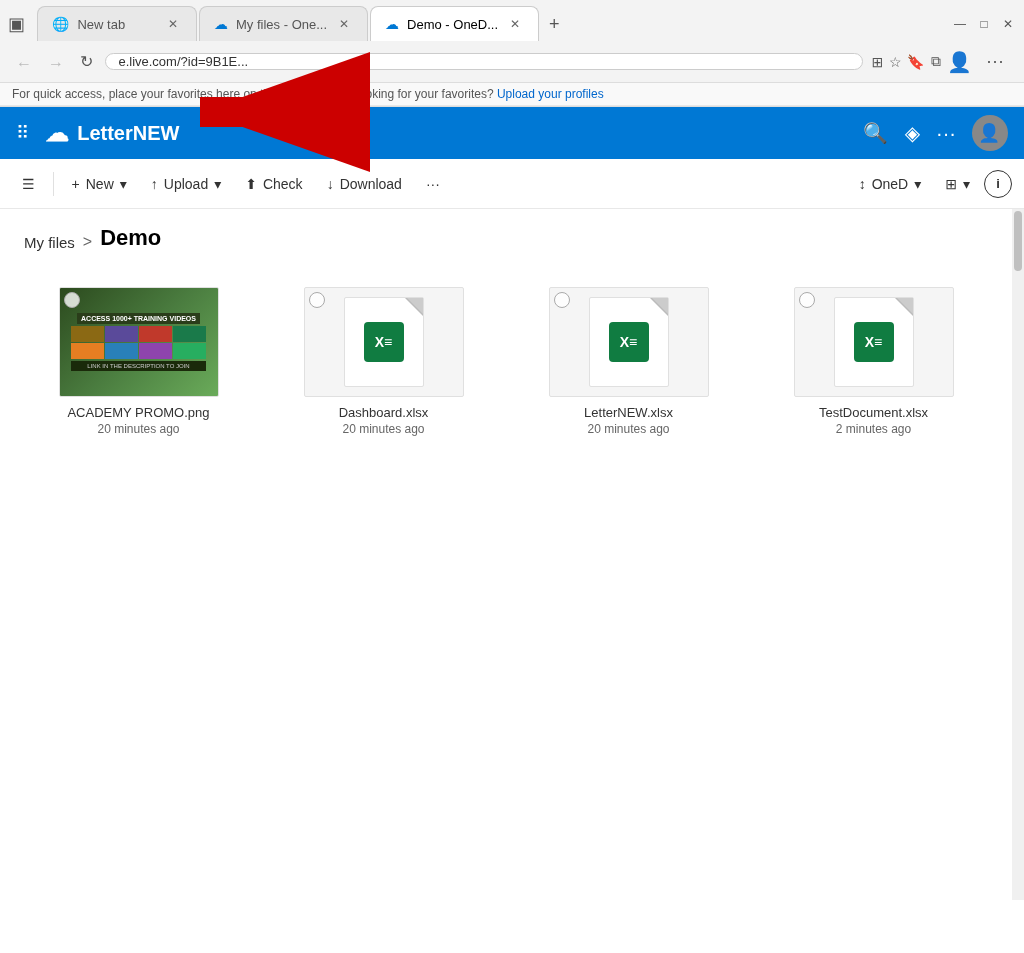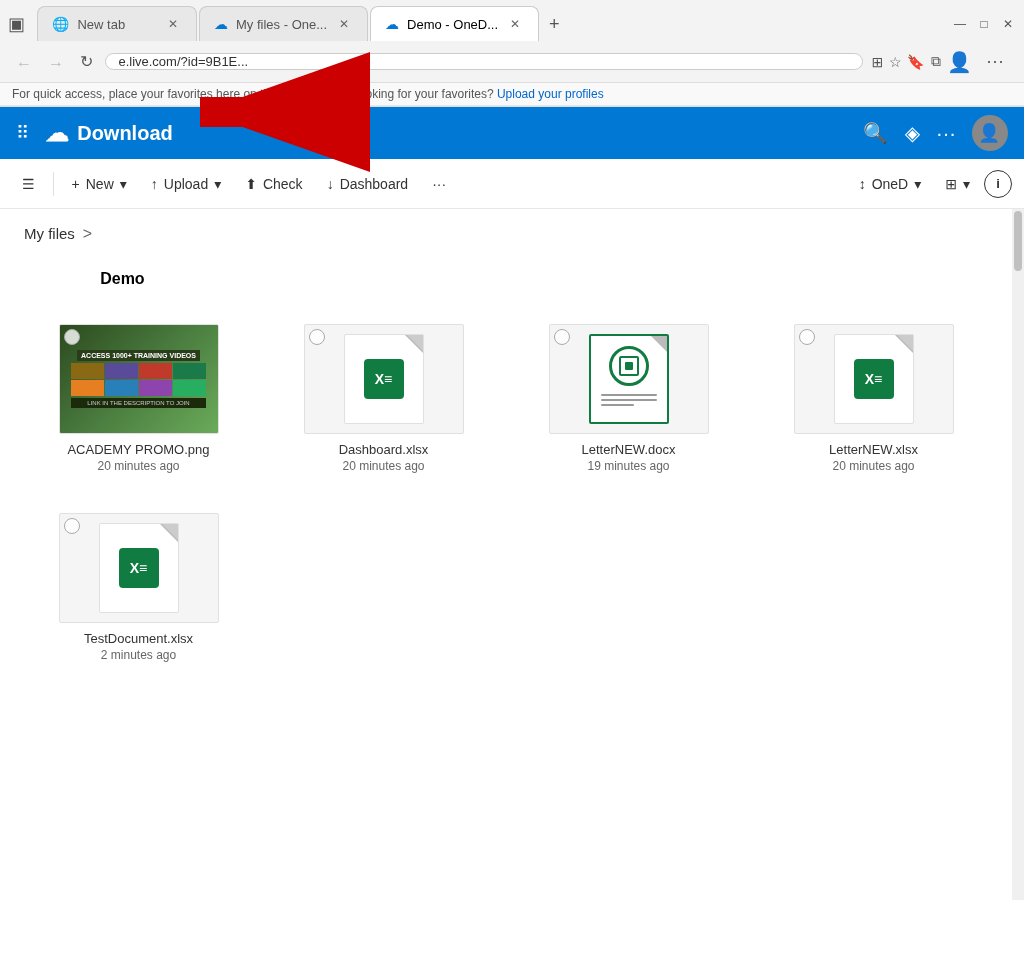--- a/index.html
+++ b/index.html
@@ -46,24 +46,24 @@
     .od-toolbar-right { margin-left: auto; display: flex; align-items: center; gap: 4px; }
     .od-info-btn { width: 28px; height: 28px; border-radius: 50%; border: 1.5px solid #333; background: none; cursor: pointer; display: flex; align-items: center; justify-content: center; font-size: 13px; font-weight: bold; color: #333; }
 
     
     .od-content { display: flex; flex: 1; overflow: hidden; }
     .od-main { flex: 1; padding: 16px 24px; overflow-y: auto; position: relative; }
     .od-scrollbar { width: 12px; background: #f0f0f0; flex-shrink: 0; position: relative; }
     .od-scroll-thumb { width: 8px; height: 60px; background: #c0c0c0; border-radius: 4px; margin: 2px auto; position: absolute; top: 0; left: 2px; }
 
     
-    .breadcrumb { display: flex; align-items: flex-start; gap: 8px; margin-bottom: 24px; font-size: 15px; }
+    .breadcrumb { display: flex; align-items: flex-end; gap: 8px; margin-bottom: 24px; font-size: 15px; }
     .breadcrumb-link { color: #333; text-decoration: none; cursor: pointer; }
     .breadcrumb-sep { color: #666; font-size: 16px; }
-    .breadcrumb-current { font-weight: 700; color: #000; font-size: 16px; margin-top: 45px; }
+    .breadcrumb-current { font-weight: 700; color: #000; font-size: 22px; }
 
     
     .file-grid { display: grid; grid-template-columns: repeat(4, 1fr); gap: 16px; }
     .file-item { display: flex; flex-direction: column; align-items: center; cursor: pointer; padding: 12px 8px; border-radius: 4px; }
     .file-thumb { width: 160px; height: 110px; background: #f5f5f5; border: 1px solid #e0e0e0; border-radius: 2px; display: flex; align-items: center; justify-content: center; overflow: hidden; margin-bottom: 8px; position: relative; }
     .file-name { font-size: 13px; color: #333; text-align: center; margin-bottom: 2px; word-break: break-word; max-width: 160px; }
     .file-time { font-size: 12px; color: #666; text-align: center; }
 
     
     .xlsx-icon { width: 80px; height: 90px; background: #fff; border: 1px solid #e0e0e0; border-radius: 2px; position: relative; display: flex; align-items: center; justify-content: center; }
@@ -146,21 +146,21 @@
     <a>Upload your profiles</a>
   </div>
 </div>
 
 <div class="onedrive-app">
 
   <div class="onedrive-header">
     <span class="od-grid-icon">⠿</span>
     <div class="od-logo">
       <span style="font-size:24px;">☁</span>
-      <span>Download</span>
+      <span>LetterNEW</span>
     </div>
     <div class="od-header-actions">
       <span class="od-search-icon">🔍</span>
       <span class="od-diamond-icon">◈</span>
       <span class="od-more-btn">···</span>
       <div class="od-avatar">
         <span style="font-size:18px;color:#ccc;">👤</span>
       </div>
     </div>
   </div>
@@ -179,21 +179,21 @@
       <span>↑</span>
       <span>Upload</span>
       <span>▾</span>
     </button>
     <button class="od-toolbar-btn">
       <span>⬆</span>
       <span>Check</span>
     </button>
     <button class="od-toolbar-btn">
       <span>↓</span>
-      <span>Dashboard</span>
+      <span>Download</span>
     </button>
     <button class="od-toolbar-btn">
       <span>···</span>
     </button>
     <div class="od-toolbar-right">
       <button class="od-toolbar-btn">
         <span>↕</span>
         <span>OneD</span>
         <span>▾</span>
       </button>
@@ -247,40 +247,20 @@
               <div class="xlsx-badge">
                 <span style="color:#fff;font-size:14px;font-weight:bold;">X≡</span>
               </div>
             </div>
             <div class="file-select"></div>
           </div>
           <div class="file-name">Dashboard.xlsx</div>
           <div class="file-time">20 minutes ago</div>
         </div>
 
-        <div class="file-item">
-          <div class="file-thumb">
-            <div class="letter-thumb" style="position:relative;">
-              <div style="position:absolute;top:0;right:0;width:0;height:0;border-style:solid;border-width:0 16px 16px 0;border-color:transparent #bbb transparent transparent;"></div>
-              <div style="width:40px;height:40px;border-radius:50%;border:3px solid #107c41;display:flex;align-items:center;justify-content:center;margin-top:4px;">
-                <div style="width:20px;height:20px;border:2px solid #107c41;border-radius:2px;display:flex;align-items:center;justify-content:center;">
-                  <div style="width:8px;height:8px;background:#107c41;border-radius:1px;"></div>
-                </div>
-              </div>
-              <div class="letter-lines" style="margin-top:8px;">
-                <div class="letter-line"></div>
-                <div class="letter-line"></div>
-                <div class="letter-line" style="width:60%;"></div>
-              </div>
-            </div>
-            <div class="file-select"></div>
-          </div>
-          <div class="file-name">LetterNEW.docx</div>
-          <div class="file-time">19 minutes ago</div>
-        </div>
 
         <div class="file-item">
           <div class="file-thumb">
             <div class="xlsx-icon" style="position:relative;">
               <div style="position:absolute;top:0;right:0;width:0;height:0;border-style:solid;border-width:0 18px 18px 0;border-color:transparent #bbb transparent transparent;"></div>
               <div class="xlsx-badge">
                 <span style="color:#fff;font-size:14px;font-weight:bold;">X≡</span>
               </div>
             </div>
             <div class="file-select"></div>

